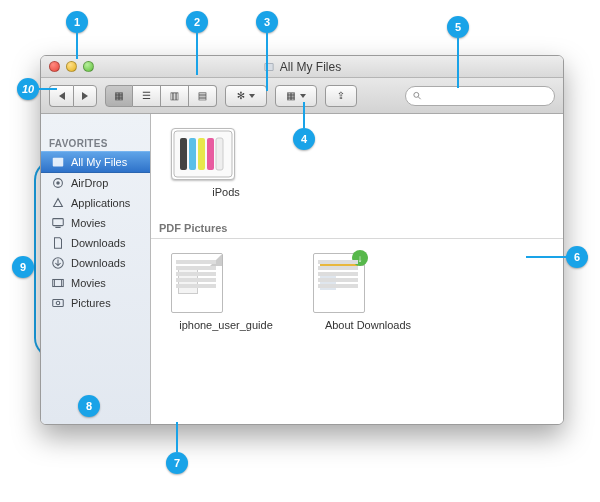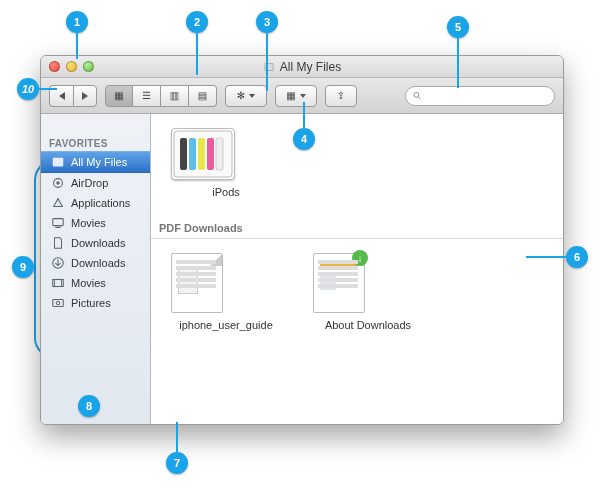--- a/index.html
+++ b/index.html
@@ -314,21 +314,21 @@
               <rect x="16" y="8" width="7" height="32" rx="2" fill="#5bbfe8"></rect>
               <rect x="25" y="8" width="7" height="32" rx="2" fill="#e8e84c"></rect>
               <rect x="34" y="8" width="7" height="32" rx="2" fill="#e85ca0"></rect>
               <rect x="43" y="8" width="7" height="32" rx="2" fill="#eee" stroke="#ccc"></rect>
             </svg>
           </div>
           <span class="lbl">iPods</span>
         </div>
       </div>
 
-      <div class="sect-head">PDF Downloads</div>
+      <div class="sect-head">PDF Pictures</div>
       <div class="items">
         <div class="item">
           <div class="pdf-thumb">
             <div class="dog-ear"></div>
             <div style="position:absolute;left:6px;top:14px;width:20px;height:26px;border:1px solid #ccc;background:#f4f4f4;"></div>
           </div>
           <span class="lbl">iphone_user_guide</span>
         </div>
         <div class="item">
           <div class="pdf-thumb">

